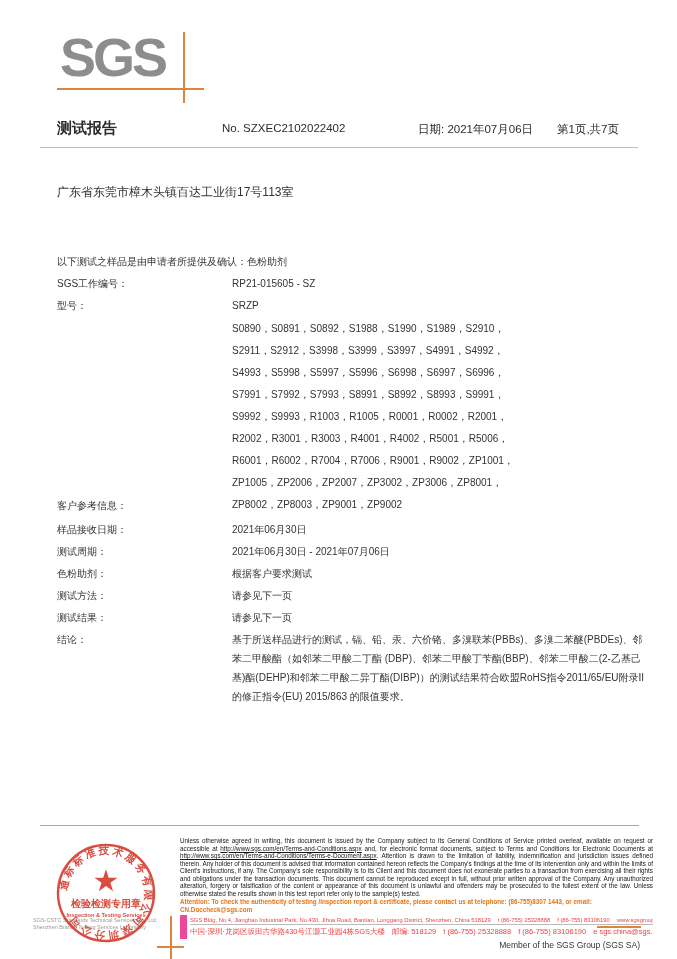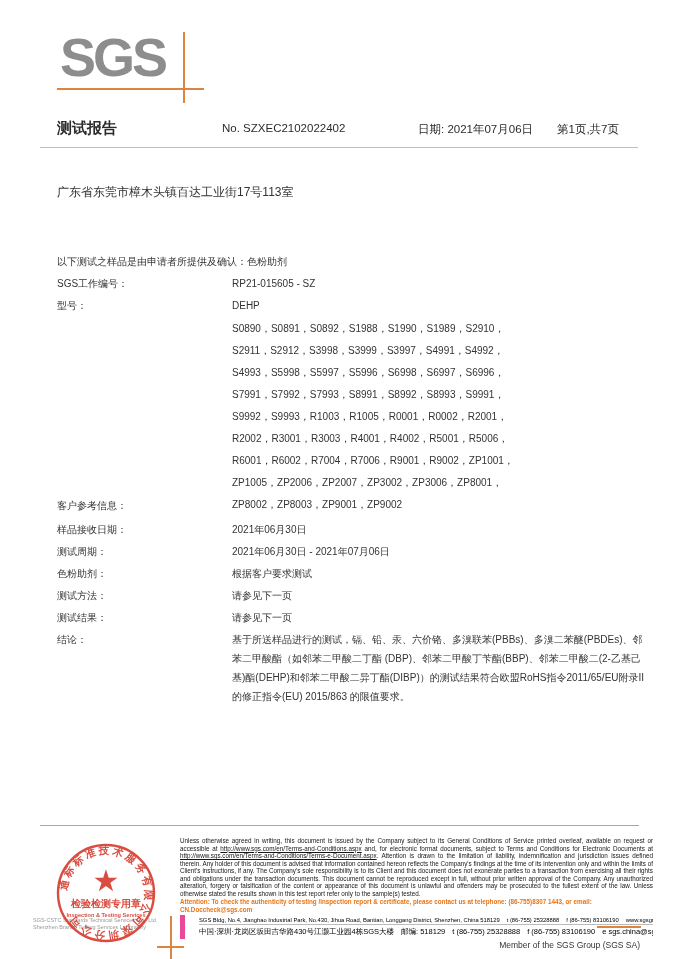--- a/index.html
+++ b/index.html
@@ -35,21 +35,21 @@
   .para{line-height:19px;}
   
   .stamp-company{position:absolute;left:33px;top:917px;width:150px;font-size:5.5px;
                  line-height:6.5px;color:#9a9a9a;}
   .stamp{position:absolute;left:47px;top:838px;opacity:0.9;}
   .foot-right{position:absolute;left:180px;top:837px;width:473px;}
   .disclaimer{margin:0;font-size:6.3px;line-height:7.55px;text-align:justify;color:#161616;}
   .dlink{text-decoration:underline;color:inherit;}
   .attention{margin:1px 0 2px 0;font-size:6.3px;line-height:7.5px;font-weight:bold;color:#e87413;}
   .attention a{color:#e87413;text-decoration:none;}
-  .addr{border-left:5px solid #ec4899;padding-left:14px;margin-top:1px;color:#000000;}
+  .addr{border-left:7px solid #ec4899;padding-left:3px;margin-top:1px;color:#ef4444;}
   .addr-row{display:flex;gap:7px;white-space:nowrap;overflow:hidden;align-items:baseline;}
   .addr-row.en{font-size:5.8px;padding:1.5px 0;}
   .addr-row.cn{font-size:7.5px;border-top:1px solid #bbbbbb;padding:2px 0;}
   .member{position:absolute;right:37px;top:940px;font-size:8.5px;color:#333;margin-left:12px;}
   
   .cm{position:absolute;background:#dd8440;}
   .cm-bl-v{left:170px;top:916px;width:2px;height:43px;}
   .cm-bl-h{left:157px;top:946px;width:27px;height:2px;}
   .cm-br-h{left:597px;top:926px;width:44px;height:2px;}
 </style>
@@ -73,21 +73,21 @@
   <div class="content">
     <div class="intro">以下测试之样品是由申请者所提供及确认：色粉助剂</div>
 
     <div class="row">
       <div class="lbl">SGS工作编号：</div>
       <div class="val">RP21-015605 - SZ</div>
     </div>
 
     <div class="row">
       <div class="lbl">型号：</div>
-      <div class="val">DEHP</div>
+      <div class="val">SRZP</div>
     </div>
 
     <div class="row gap-after">
       <div class="lbl">客户参考信息：</div>
       <div class="val">
         <div class="refline">S0890，S0891，S0892，S1988，S1990，S1989，S2910，</div>
         <div class="refline">S2911，S2912，S3998，S3999，S3997，S4991，S4992，</div>
         <div class="refline">S4993，S5998，S5997，S5996，S6998，S6997，S6996，</div>
         <div class="refline">S7991，S7992，S7993，S8991，S8992，S8993，S9991，</div>
         <div class="refline">S9992，S9993，R1003，R1005，R0001，R0002，R2001，</div>

